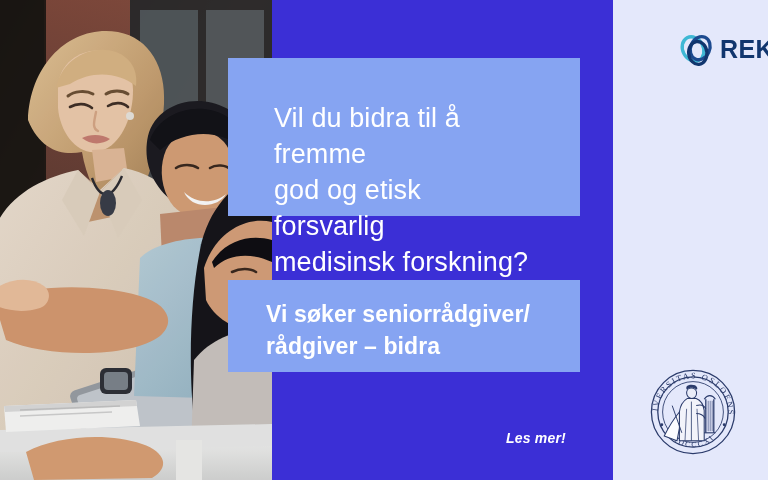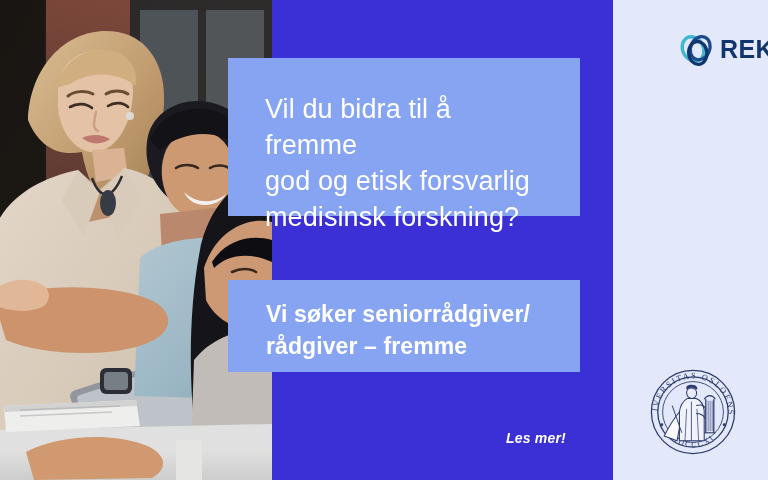--- a/index.html
+++ b/index.html
@@ -58,21 +58,21 @@
     position: absolute;
     left: 228px;
     top: 58px;
     width: 352px;
     height: 158px;
     background: #86a4f2;
     box-sizing: border-box;
     padding: 26px 26px 0 30px;
   }
   .headline-text {
-    margin: 7px;
+    margin: 16px;
     color: #ffffff;
     font-size: 27px;
     line-height: 36px;
     font-weight: 400;
     letter-spacing: 0.1px;
     white-space: pre-line;
   }
 
   
   .subhead-box {
@@ -276,21 +276,21 @@
   <div class="right-panel"></div>
 
   <div class="headline-box">
     <p class="headline-text">Vil du bidra til å fremme
 god og etisk forsvarlig
 medisinsk forskning?</p>
   </div>
 
   <div class="subhead-box">
     <p class="subhead-text">Vi søker seniorrådgiver/
-rådgiver – fremme</p>
+rådgiver – bidra</p>
   </div>
 
   <div class="cta">Les mer!</div>
 
   <div class="rek-logo">
     <svg class="rek-mark" viewBox="0 0 48 48">
       <g fill="none" stroke-width="4.2">
         <ellipse cx="19" cy="24" rx="13" ry="16" transform="rotate(-28 19 24)" stroke="#3fb8d4"></ellipse>
         <ellipse cx="28" cy="23" rx="12" ry="15" transform="rotate(24 28 23)" stroke="#1c4a8f"></ellipse>
         <ellipse cx="25" cy="29" rx="11.5" ry="14.5" transform="rotate(-6 25 29)" stroke="#11366e"></ellipse>

